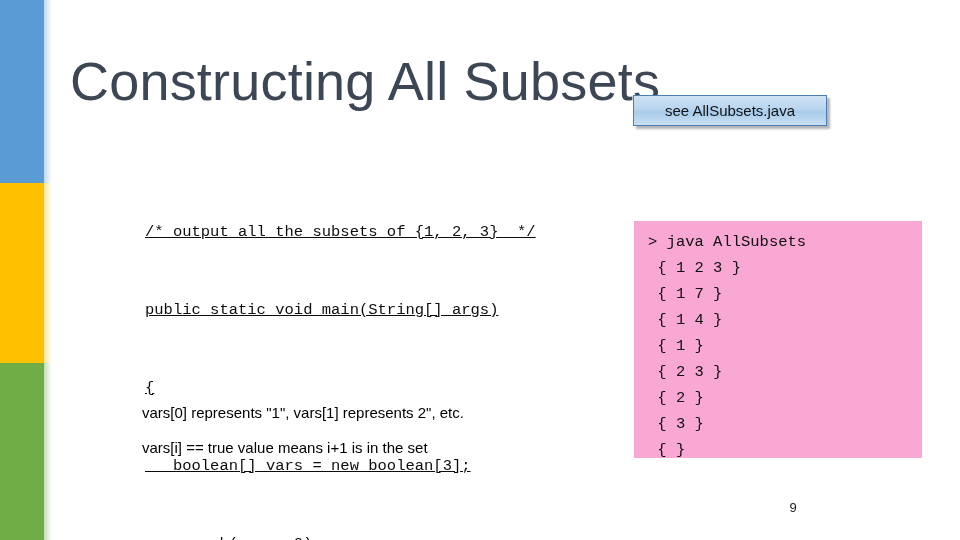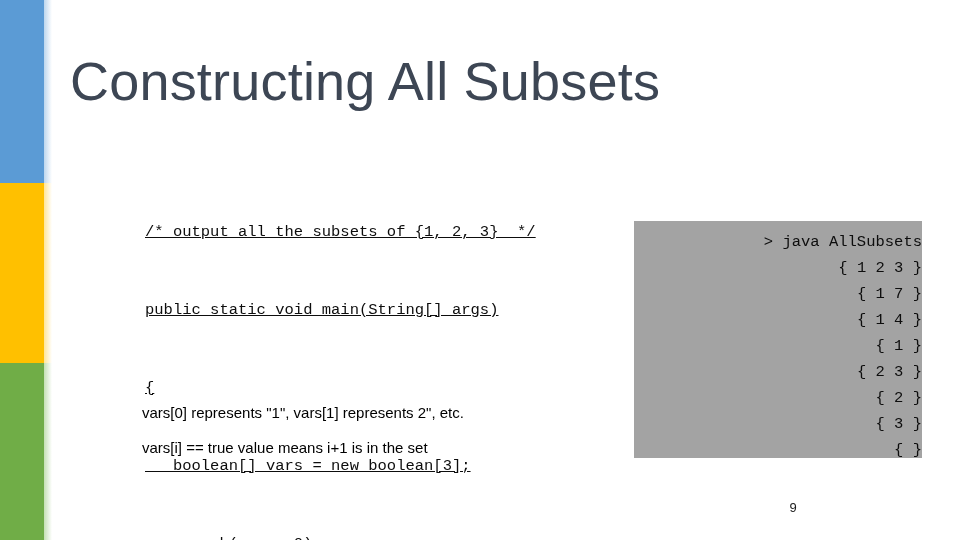--- a/index.html
+++ b/index.html
@@ -91,24 +91,23 @@
   #caption1 { top: 404px; }
   #caption2 { top: 439px; text-align: right; }
 
   
   #console {
     position: absolute;
     left: 634px;
     top: 221px;
     width: 288px;
     height: 237px;
-    background: #a3a3a3;
+    background: #f9a8d4;
     box-sizing: border-box;
     padding: 8px 0 0 14px;
-    text-align: right;
   }
   #console .oline {
     font-family: "Liberation Mono", "DejaVu Sans Mono", monospace;
     font-size: 15.5px;
     line-height: 26px;
     color: #0d0d0d;
     white-space: pre;
   }
 
   
@@ -129,20 +128,23 @@
 
   <div class="rail rail-blue"></div>
   <div class="rail rail-yellow"></div>
   <div class="rail rail-green"></div>
   <div class="rail-fade fade-blue"></div>
   <div class="rail-fade fade-yellow"></div>
   <div class="rail-fade fade-green"></div>
 
   <div id="title">Constructing All Subsets</div>
 
+  <div id="callout">
+    <span>see AllSubsets.java</span>
+  </div>
 
   <div id="code">
     <div class="line">/* output all the subsets of {1, 2, 3}  */</div>
     <div class="line">public static void main(String[] args)</div>
     <div class="line">{</div>
     <div class="line">   boolean[] vars = new boolean[3];</div>
     <div class="line">   search(vars, 0);</div>
     
   </div>
 

